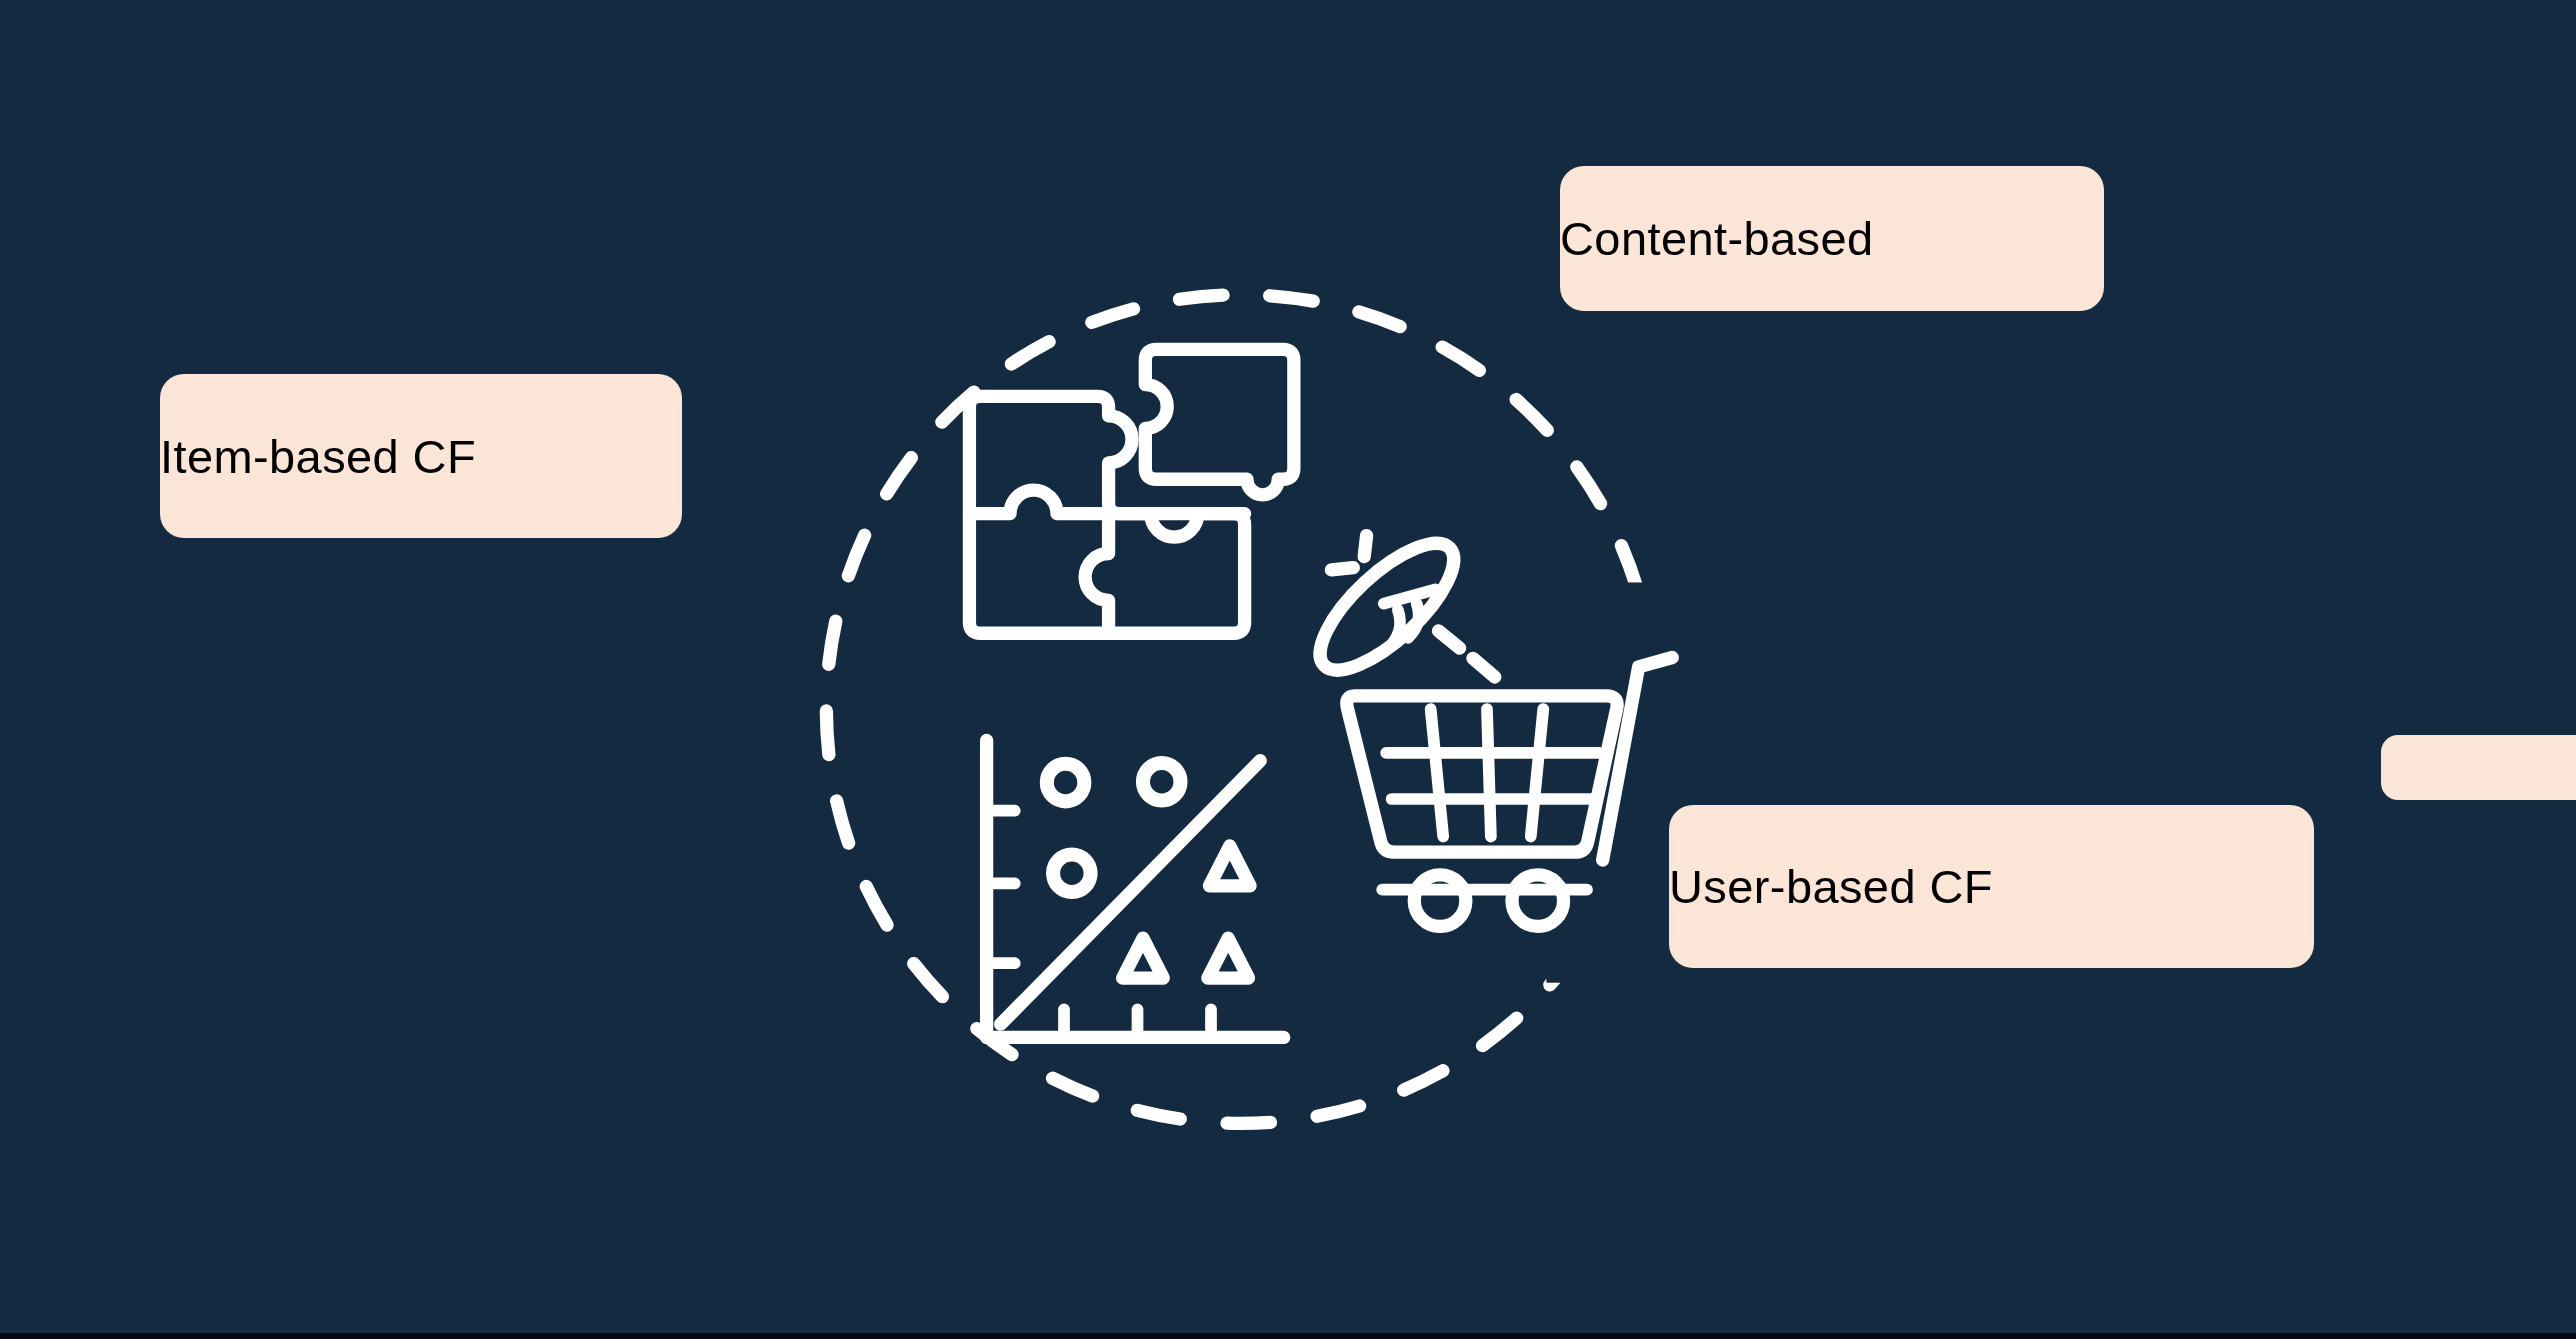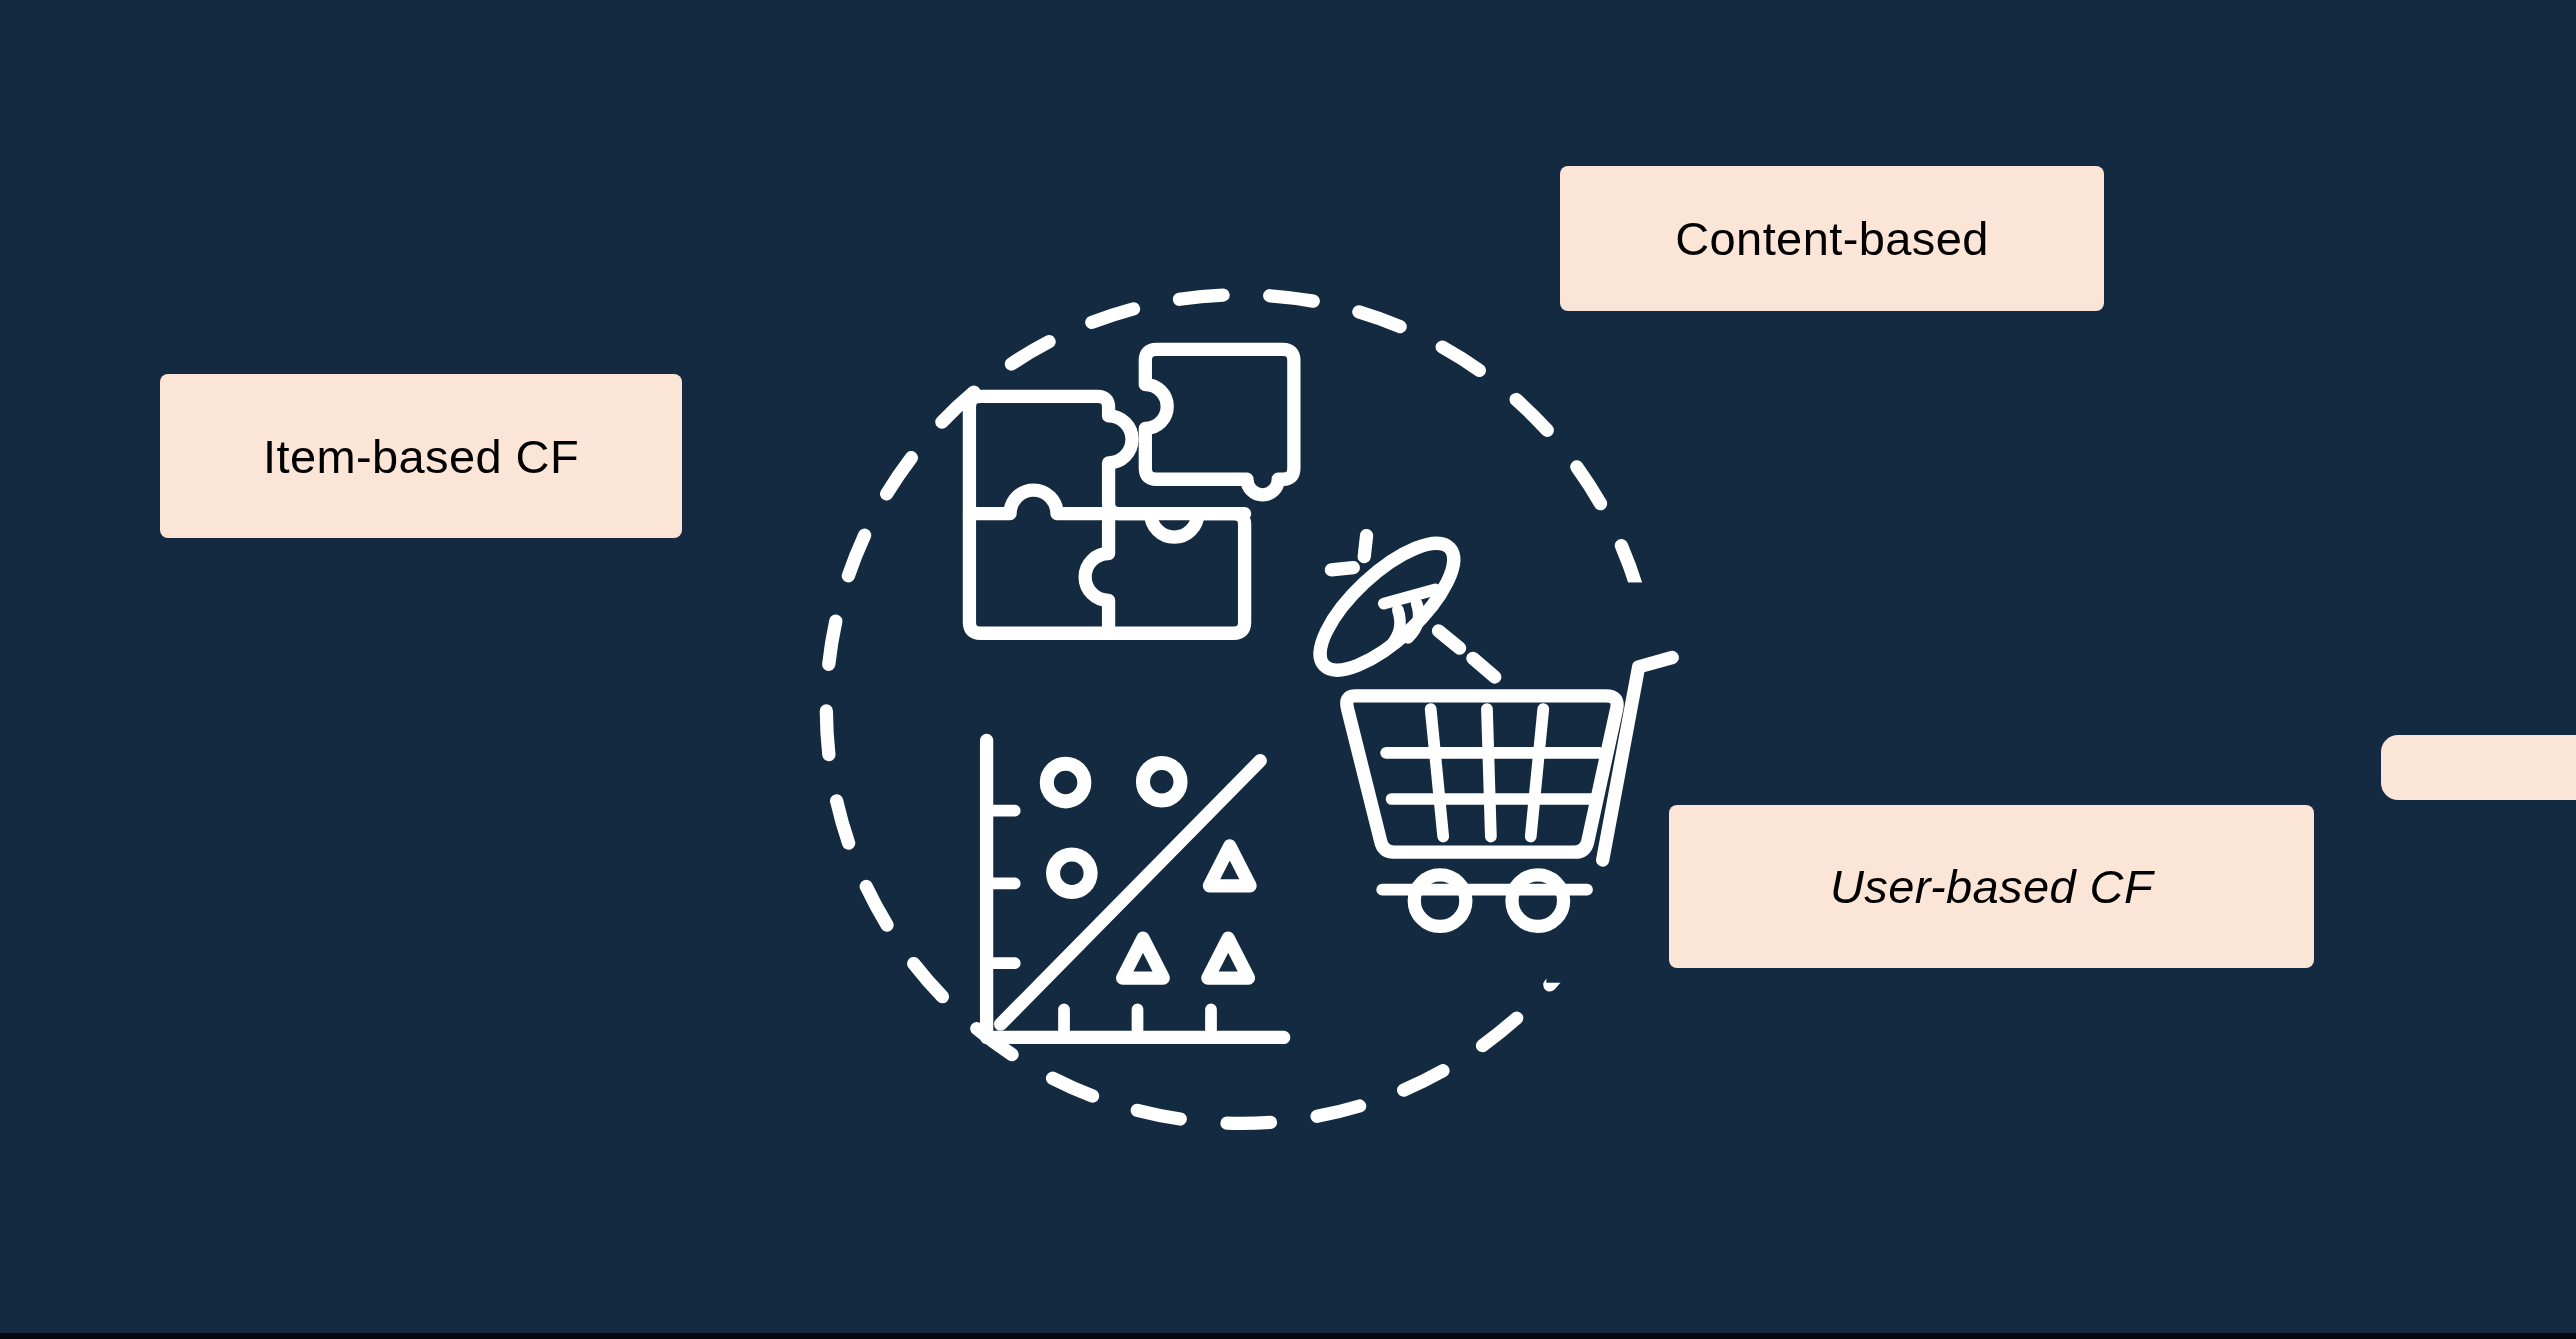--- a/index.html
+++ b/index.html
@@ -9,30 +9,30 @@
     --line:#ffffff;
     --bottom-edge:#05090f;
   }
   html,body{margin:0;padding:0;background:var(--background);}
   #canvas{
     position:relative;width:2576px;height:1340px;overflow:hidden;
     background:var(--background);
     font-family:"Liberation Sans", sans-serif;
   }
   .pill{
-    position:absolute;display:flex;align-items:center;justify-content:center;
-    background:var(--pill-background);border-radius:8px;
+    position:absolute;display:flex;align-items:center;justify-content:flex-start;
+    background:var(--pill-background);border-radius:24px;
   }
   .pill span{
     color:var(--pill-text);font-size:47px;line-height:1;letter-spacing:0.4px;
     white-space:nowrap;
   }
   .pill-item{left:160px;top:374px;width:522px;height:164px;}
   .pill-content{left:1560px;top:166px;width:544px;height:145px;}
-  .pill-user{left:1669px;top:805px;width:645px;height:163px;font-style:italic;}
+  .pill-user{left:1669px;top:805px;width:645px;height:163px;}
   .clipped{
     position:absolute;left:2381px;top:735px;width:219px;height:65px;
     background:var(--pill-background);border-radius:17px;
   }
   .edge{
     position:absolute;left:0;bottom:0;width:100%;height:7px;
     background:var(--bottom-edge);
   }
   svg{position:absolute;left:0;top:0;}
   .ln{fill:none;stroke:var(--line);stroke-width:17;stroke-linecap:round;stroke-linejoin:round;}

